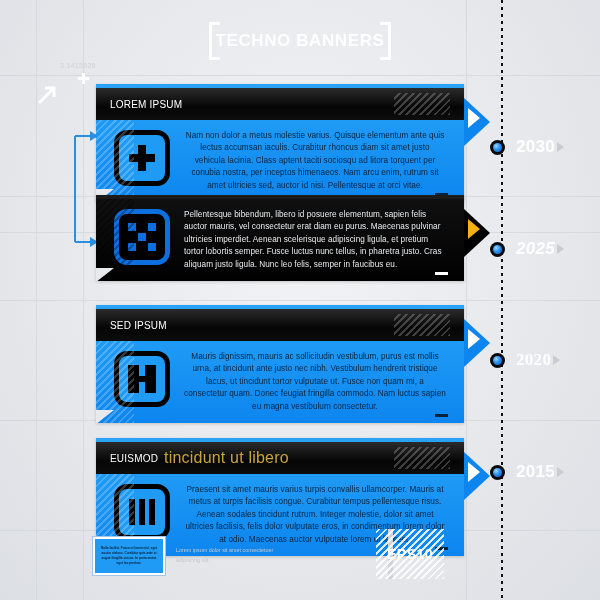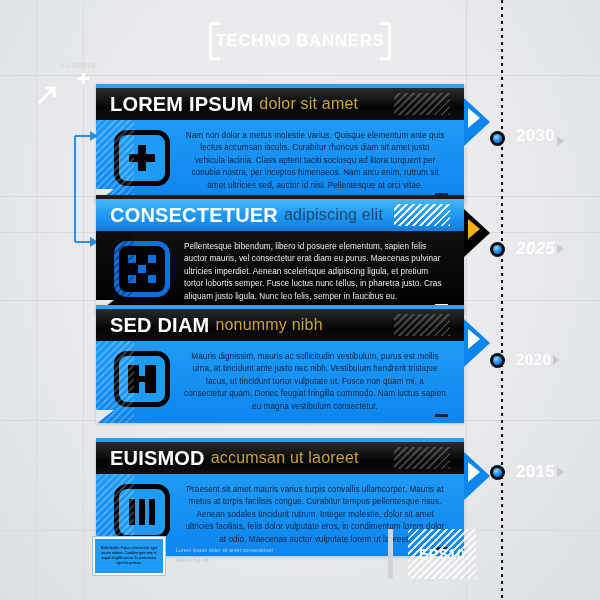--- a/index.html
+++ b/index.html
@@ -80,21 +80,21 @@
     padding-left: 14px;
     overflow: hidden;
   }
   .bhead.dark {
     background: linear-gradient(180deg,#2b2b2b 0%, #050505 60%, #0d0d0d 100%);
   }
   .bhead.blue {
     background: linear-gradient(180deg,#47b6ff 0%, #1f96f0 55%, #0e7fe0 100%);
   }
   .bhead .strong {
-    font-size: 20px; font-weight: bold; color: #ffffff;
+    font-size: 10px; font-weight: normal; color: #ffffff;
     letter-spacing: .2px; margin-right: 6px; white-space: nowrap;
   }
   .bhead .light {
     font-size: 16px; font-weight: normal;
     letter-spacing: .2px; white-space: nowrap;
   }
   .bhead.dark .light { color: #c9a33c; }
   .bhead.blue .light { color: #1a4a78; }
 
   .hatch-tag {
@@ -230,21 +230,21 @@
   .note-box span {
     font-size: 3.1px; line-height: 1.6; color: #0a2238;
     text-align: center; font-weight: bold;
   }
   .note-text {
     position: absolute; left: 176px; top: 546px; width: 110px;
     font-size: 5.4px; line-height: 1.8; color: #c3c8cf;
   }
 
   .eps-box {
-    position: absolute; left: 408px; top: 529px;
+    position: absolute; left: 376px; top: 529px;
     width: 68px; height: 50px;
     background-image: repeating-linear-gradient(
       -45deg, rgba(255,255,255,.85) 0 2px, transparent 2px 5px);
     display: flex; align-items: center; justify-content: center;
   }
   .eps-box span {
     font-size: 14px; font-weight: bold; color: #ffffff; letter-spacing: .5px;
   }
   .eps-bar {
     position: absolute; left: 388px; top: 529px; width: 5px; height: 50px;
@@ -282,21 +282,20 @@
   <path d="M3 8 L18 8" stroke="#2a8fe0" stroke-width="2" fill="none"></path>
   <path d="M3 114 L18 114" stroke="#2a8fe0" stroke-width="2" fill="none"></path>
   <path d="M18 3 L26 8 L18 13 Z" fill="#2a8fe0"></path>
   <path d="M18 109 L26 114 L18 119 Z" fill="#2a8fe0"></path>
 </svg>
 
 <div class="banner b1">
   <div class="frame">
     <div class="bhead dark">
       <span class="strong">LOREM IPSUM</span>
-      <span class="light">dolor sit amet</span>
       <div class="hatch-tag hatch-light"></div>
     </div>
     <div class="bbody blue">
       <div class="side-hatch hatch-light"></div>
       <div class="icon-cell">
         <div class="icon-box onblue">
           <svg width="30" height="30" viewBox="0 0 30 30">
             <path d="M11 2 H19 V11 H28 V19 H19 V28 H11 V19 H2 V11 H11 Z" fill="#000000"></path>
           </svg>
         </div>
@@ -305,25 +304,20 @@
       <div class="dash onblue"></div>
     </div>
     <div class="corner blue"></div>
     <div class="arrow-r blue"></div>
     <div class="arrow-in white"></div>
   </div>
 </div>
 
 <div class="banner b2">
   <div class="frame dark">
-    <div class="bhead blue">
-      <span class="strong">CONSECTETUER</span>
-      <span class="light">adipiscing elit</span>
-      <div class="hatch-tag hatch-white"></div>
-    </div>
     <div class="bbody dark">
       <div class="side-hatch hatch-dark"></div>
       <div class="icon-cell">
         <div class="icon-box ondark">
           <svg width="30" height="30" viewBox="0 0 30 30">
             <rect x="1" y="1" width="8" height="8" fill="#0b6fe0"></rect>
             <rect x="11" y="11" width="8" height="8" fill="#0b6fe0"></rect>
             <rect x="21" y="1" width="8" height="8" fill="#0b6fe0"></rect>
             <rect x="1" y="21" width="8" height="8" fill="#0b6fe0"></rect>
             <rect x="21" y="21" width="8" height="8" fill="#0b6fe0"></rect>
@@ -335,22 +329,21 @@
     </div>
     <div class="corner dark"></div>
     <div class="arrow-r dark"></div>
     <div class="arrow-in yellow"></div>
   </div>
 </div>
 
 <div class="banner b3">
   <div class="frame">
     <div class="bhead dark">
-      <span class="strong">SED DIAM</span>
-      <span class="light">nonummy nibh</span>
+      <span class="strong">SED IPSUM</span>
       <div class="hatch-tag hatch-light"></div>
     </div>
     <div class="bbody blue">
       <div class="side-hatch hatch-light"></div>
       <div class="icon-cell">
         <div class="icon-box onblue">
           <svg width="30" height="30" viewBox="0 0 30 30">
             <path d="M1 1 H12 V12 H18 V1 H29 V29 H18 V18 H12 V29 H1 Z" fill="#000000"></path>
             <rect x="3" y="19" width="7" height="8" fill="#000000"></rect>
           </svg>
@@ -362,21 +355,21 @@
     <div class="corner blue"></div>
     <div class="arrow-r blue"></div>
     <div class="arrow-in white"></div>
   </div>
 </div>
 
 <div class="banner b4">
   <div class="frame">
     <div class="bhead dark">
       <span class="strong">EUISMOD</span>
-      <span class="light">accumsan ut laoreet</span>
+      <span class="light">tincidunt ut libero</span>
       <div class="hatch-tag hatch-light"></div>
     </div>
     <div class="bbody blue">
       <div class="side-hatch hatch-light"></div>
       <div class="icon-cell">
         <div class="icon-box onblue">
           <svg width="30" height="30" viewBox="0 0 30 30">
             <rect x="2" y="2" width="6" height="26" fill="#000000"></rect>
             <rect x="12" y="2" width="6" height="26" fill="#000000"></rect>
             <rect x="22" y="2" width="6" height="26" fill="#000000"></rect>
@@ -387,21 +380,21 @@
       <div class="dash onblue"></div>
     </div>
     <div class="corner blue"></div>
     <div class="arrow-r blue"></div>
     <div class="arrow-in white"></div>
   </div>
 </div>
 
 <div class="timeline-line"></div>
 
-<div class="tl-item" style="top:126px;align-items:flex-end;">
+<div class="tl-item" style="top:137px;">
   <div class="tl-dot">
       <i></i>
     </div>
   <div class="tl-year">2030</div>
   <div class="tl-tick"></div>
 </div>
 
 <div class="tl-item" style="top:239px;font-style:italic;">
   <div class="tl-dot">
       <i></i>

